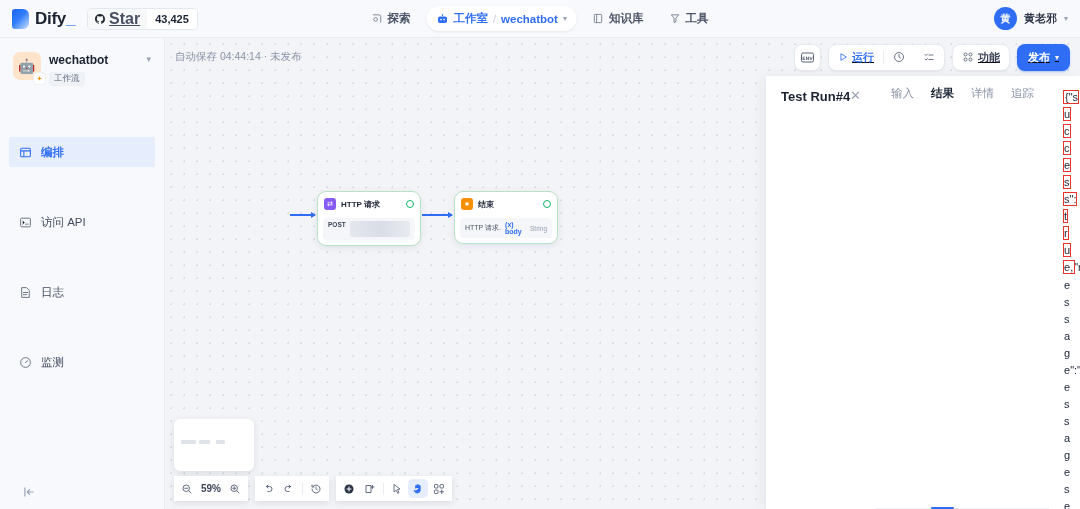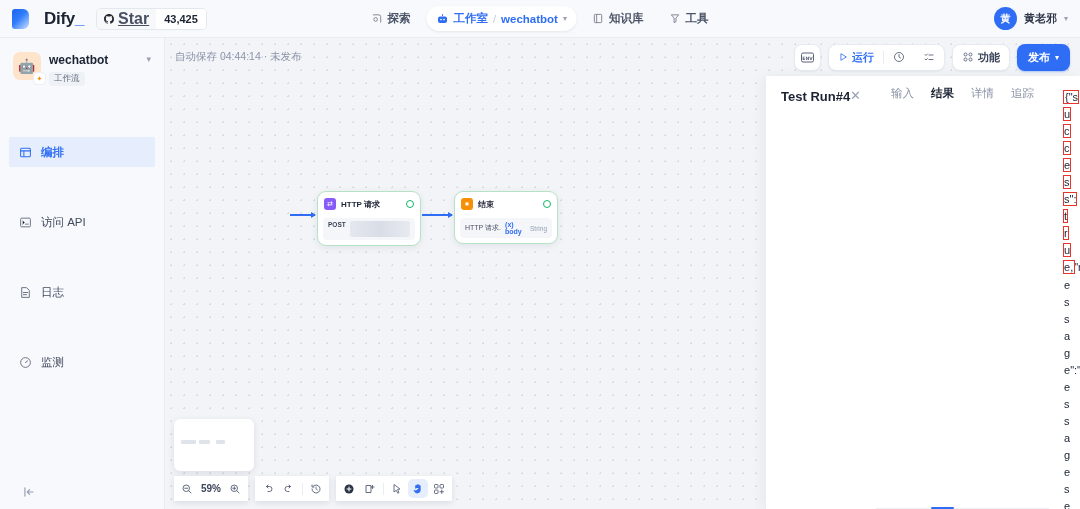--- a/index.html
+++ b/index.html
@@ -9,21 +9,21 @@
     background: #f2f4f7; overflow: hidden;
   }
   .app { position: relative; width: 1080px; height: 509px; display: flex; flex-direction: column; }
 
   
   .topbar {
     height: 38px; min-height: 38px; background: #f7f9fc;
     border-bottom: 1px solid #e9ecf2;
     display: flex; align-items: center; padding: 0 12px; position: relative; z-index: 30;
   }
-  .brand { display: flex; align-items: center; gap: 15px; }
+  .brand { display: flex; align-items: center; gap: 6px; }
   .brand-logo {
     width: 17px; height: 20px; border-radius: 3px 6px 6px 3px;
     background: linear-gradient(135deg,#1c64f2 0%,#2f7dfb 45%,#cfe0ff 100%);
   }
   .brand-name { font-size: 17px; font-weight: 700; color: #1b2333; letter-spacing: -0.3px; }
   .brand-name .caret { color: #2f6ef4; }
 
   .star-chip {
     display: flex; align-items: center; height: 22px; margin-left: 12px;
     border: 1px solid #e3e7ee; border-radius: 5px; background: #fff; overflow: hidden;
@@ -95,21 +95,21 @@
     background-color: #f2f4f8;
     background-image: radial-gradient(#d7dbe4 1px, transparent 1px);
     background-size: 13px 13px;
   }
   .canvas-topbar {
     position: absolute; top: 0; left: 0; right: 0; height: 38px;
     display: flex; align-items: center; padding: 0 10px; z-index: 12;
   }
   .autosave { font-size: 10.5px; color: #8b93a6; }
 
-  .canvas-actions { margin-left: auto; display: flex; align-items: center; gap: 7px; }
+  .canvas-actions { margin-left: auto; display: flex; align-items: center; gap: 7px; text-decoration: underline; }
   .pill {
     background: #fff; border: 1px solid #e7eaf0; border-radius: 8px;
     box-shadow: 0 1px 2px rgba(16,24,40,.05); display: flex; align-items: center; height: 27px;
   }
   .pill-btn {
     display: flex; align-items: center; gap: 4px; padding: 0 9px; height: 100%;
     font-size: 11px; color: #3c4459; font-weight: 600; cursor: pointer;
   }
   .pill-btn.run { color: #2f6ef4; }
   .pill-div { width: 1px; height: 13px; background: #e7eaf0; }

